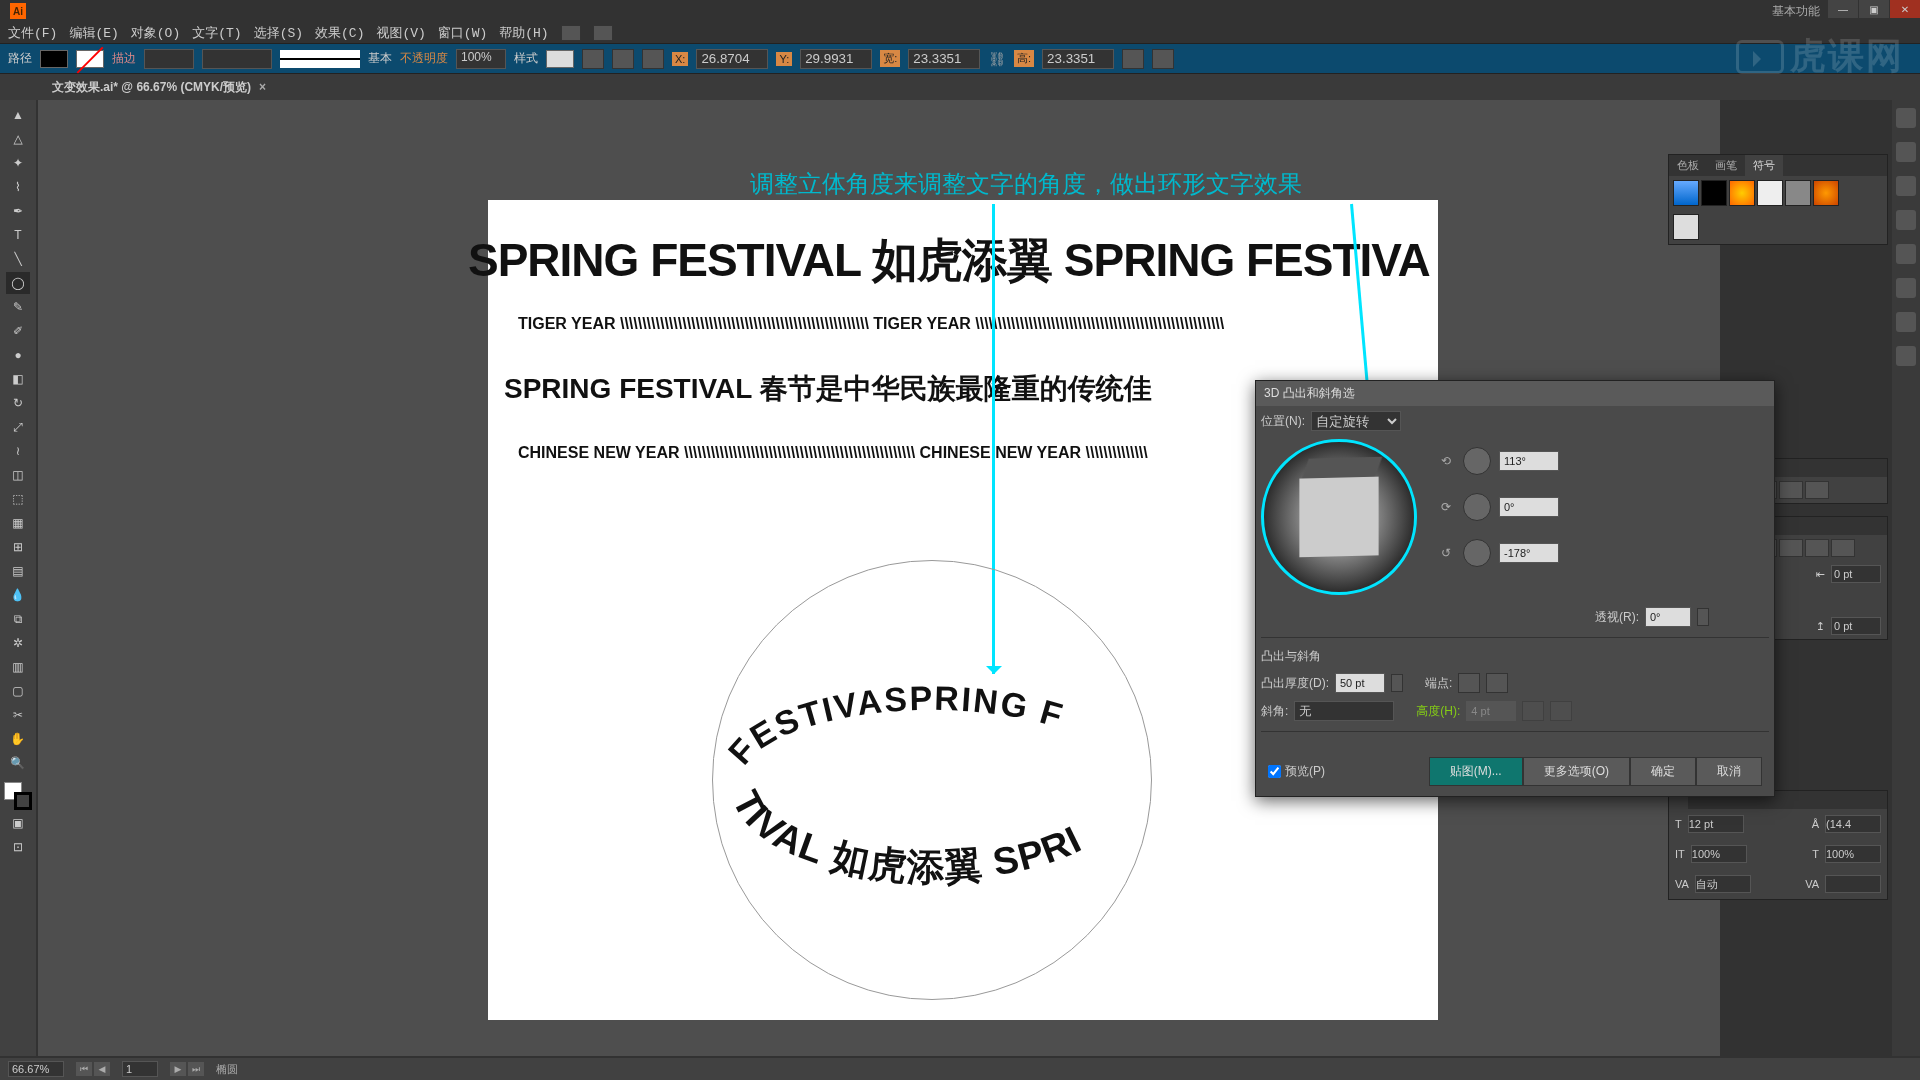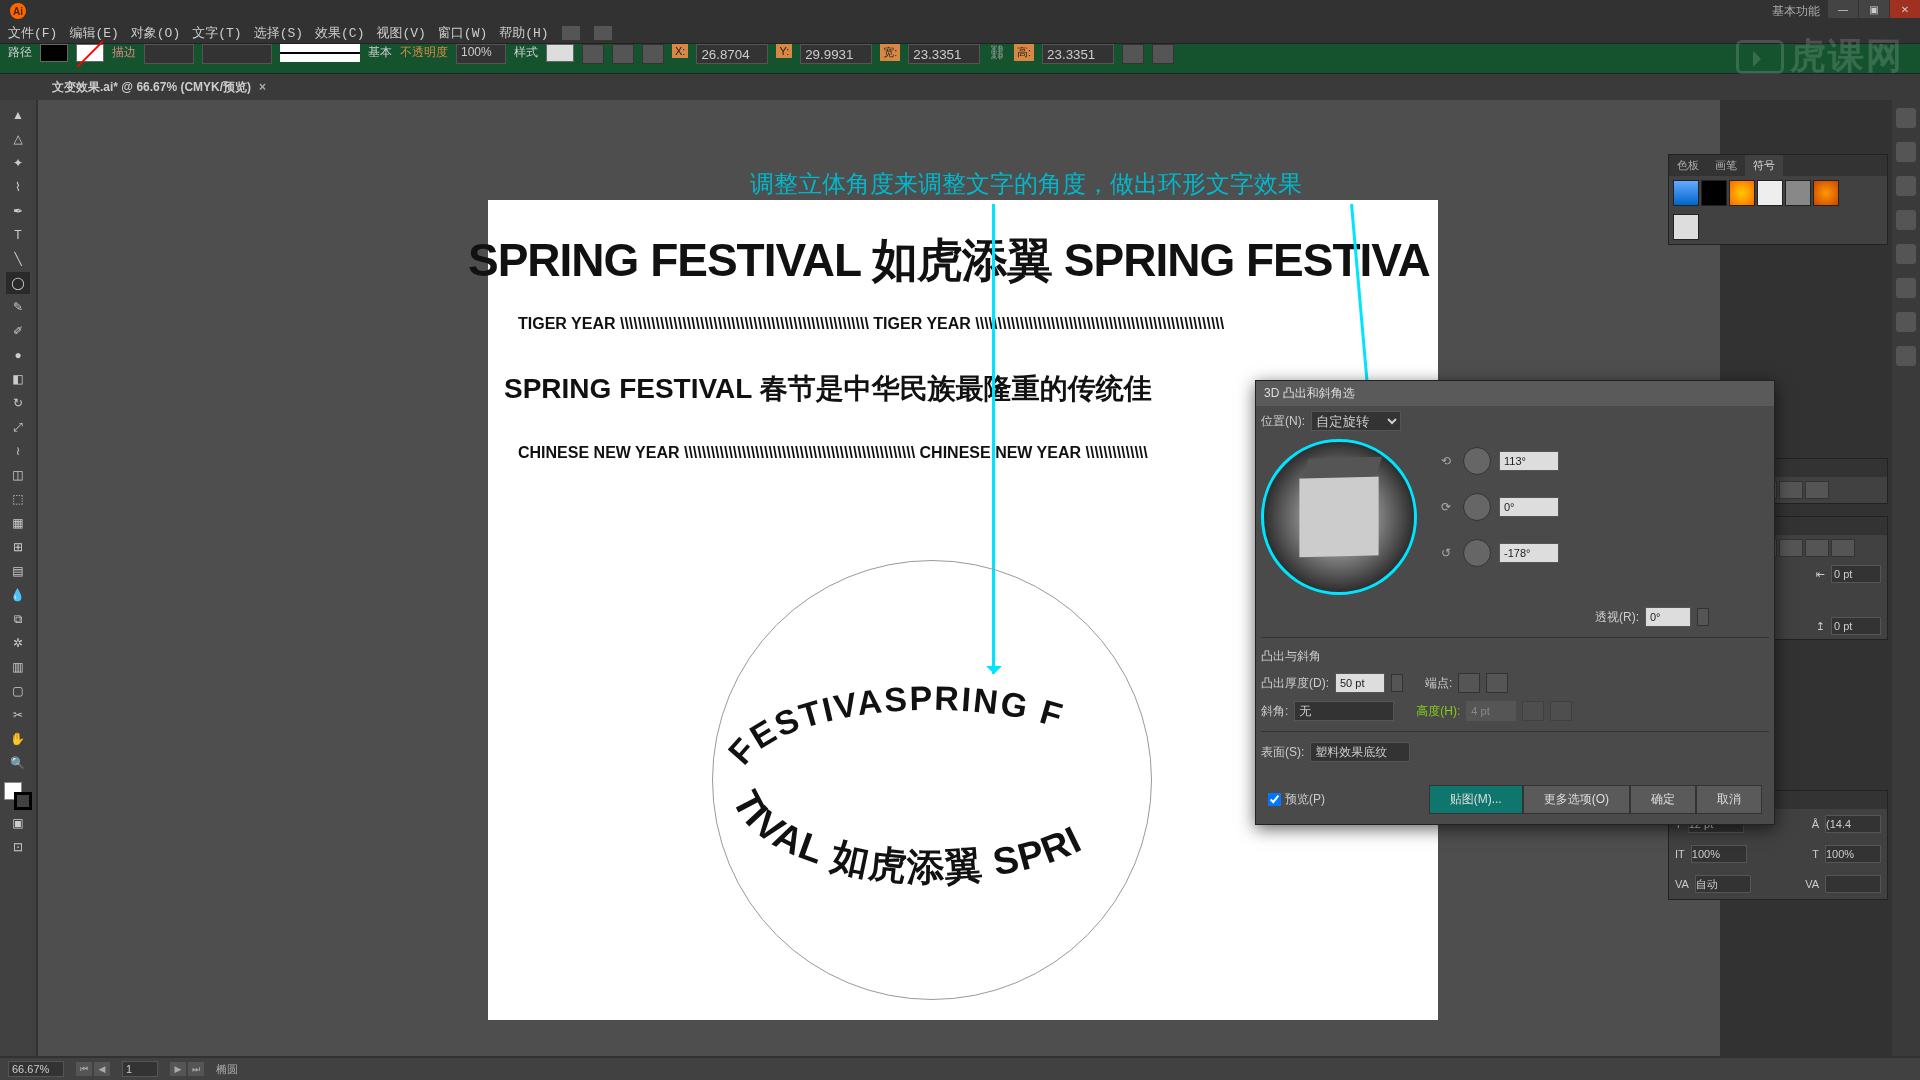--- a/index.html
+++ b/index.html
@@ -1,32 +1,32 @@
 <!DOCTYPE html>
 <html><head>
 <meta charset="utf-8">
 <style>
 * { margin: 0; padding: 0; box-sizing: border-box; font-family: "Microsoft YaHei", sans-serif; }
 body { background: #323232; width: 1920px; height: 1080px; overflow: hidden; color: #ccc; font-size: 12px; position: relative; }
 
 
 .titlebar { height: 22px; background: #323232; display: flex; align-items: center; padding-left: 10px; }
-.titlebar .logo { width: 16px; height: 16px; background: #ff6600; border-radius: 8px; display: inline-flex; align-items: center; justify-content: center; color: #4a2400; font-weight: bold; font-size: 10px; }
+.titlebar .logo { width: 16px; height: 16px; background: #ff6600; border-radius: 0; display: inline-flex; align-items: center; justify-content: center; color: #4a2400; font-weight: bold; font-size: 10px; }
 .win-controls { position: absolute; right: 0; top: 0; display: flex; }
 .win-controls span { width: 30px; height: 18px; background: #444; margin-left: 1px; display: flex; align-items: center; justify-content: center; font-size: 10px; cursor: pointer; }
 .win-controls span.close { background: #a03020; }
 .workspace-label { position: absolute; right: 100px; top: 3px; color: #aaa; }
 
 
 .menubar { height: 22px; background: #323232; display: flex; align-items: center; padding-left: 8px; gap: 12px; font-size: 13px; border-bottom: 1px solid #222; }
 .menubar span { color: #ccc; cursor: pointer; font-family: Liberation Mono, monospace; }
 .menubar .icon-btn { width: 20px; height: 16px; background: #555; border: 1px solid #333; }
 
 
-.optionsbar { height: 30px; background: #14532d; display: flex; align-items: flex-start; padding: 0 8px; gap: 8px; border-bottom: 1px solid #222; font-size: 12px; }
+.optionsbar { height: 30px; background: #0c4a6e; display: flex; align-items: center; padding: 0 8px; gap: 8px; border-bottom: 1px solid #222; font-size: 12px; }
 .optionsbar .path-label { color: #ccc; }
 .optionsbar .swatch { width: 28px; height: 18px; background: #000; border: 1px solid #666; }
 .optionsbar .swatch.none { background: #fff; position: relative; }
 .optionsbar .swatch.none::after { content: ""; position: absolute; width: 140%; height: 2px; background: red; top: 50%; left: -20%; transform: rotate(-45deg); }
 .optionsbar .stroke-label { color: #d88; }
 .optionsbar select, .optionsbar .dd { background: #333; border: 1px solid #555; color: #ccc; height: 20px; padding: 0 4px; }
 .optionsbar .num-field { background: #333; border: 1px solid #555; color: #ccc; height: 20px; width: 72px; padding: 0 4px; }
 .optionsbar .label-orange { color: #d88844; }
 .optionsbar .label-char { background: #d88844; color: #222; padding: 1px 3px; font-size: 11px; }
 .optionsbar .icon-sq { width: 22px; height: 20px; background: #555; border: 1px solid #333; }
@@ -301,24 +301,20 @@
     </div>
     <div class="bevrow">
       <span>斜角:</span>
       <span class="seldd">无</span>
       <span style="margin-left:16px; color:#84cc16">高度(H):</span>
       <input style="background: rgb(85, 85, 85); color: rgb(136, 136, 136);" disabled="" value="4 pt">
       <span class="iconbtn" style="opacity:.4"></span>
       <span class="iconbtn" style="opacity:.4"></span>
     </div>
     <hr>
-    <div class="bevrow">
-      <span>表面(S):</span>
-      <span class="seldd">塑料效果底纹</span>
-    </div>
   </div>
   <div class="footer3d">
     <label>
         <input type="checkbox" checked="" style=""> 
         <span>预览(P)</span>
       </label>
     <div style="flex:1"></div>
     <button class="map">贴图(M)...</button>
     <button>更多选项(O)</button>
     <button>确定</button>

